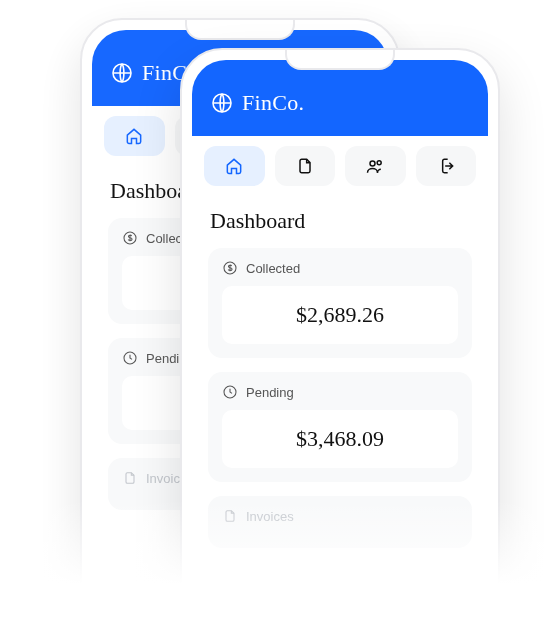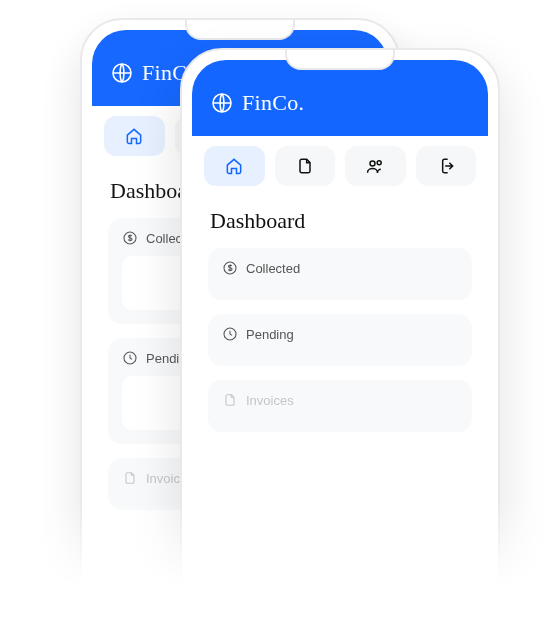--- a/index.html
+++ b/index.html
@@ -260,30 +260,32 @@
         <div class="page-title">Dashboard</div>
 
         <div class="card">
           <div class="card-head">
             <svg viewBox="0 0 24 24" fill="none" stroke="#555" stroke-width="1.6">
                 <circle cx="12" cy="12" r="9"></circle>
                 <path d="M12 7v10M14.5 9c-.6-1-2-1.5-3-1.2-1.3.3-2 1.3-1.6 2.4.3.9 1.3 1.2 2.6 1.5 1.4.3 2.6.7 2.6 2 0 1.2-1.3 2-2.9 2-1.2 0-2.3-.5-2.9-1.5"></path>
               </svg>
             <span>Collected</span>
           </div>
+          <div class="amount-box">$2,689.26</div>
         </div>
 
         <div class="card">
           <div class="card-head">
             <svg viewBox="0 0 24 24" fill="none" stroke="#555" stroke-width="1.6">
                 <circle cx="12" cy="12" r="9"></circle>
                 <path d="M12 7v5l3 2"></path>
               </svg>
             <span>Pending</span>
           </div>
+          <div class="amount-box">$3,468.09</div>
         </div>
 
         <div class="card muted">
           <div class="card-head">
             <svg viewBox="0 0 24 24" fill="none" stroke="#c2c6cc" stroke-width="1.6">
                 <path d="M8 4h6l4 4v10a2 2 0 0 1-2 2H8a2 2 0 0 1-2-2V6a2 2 0 0 1 2-2z"></path>
                 <path d="M14 4v4h4"></path>
               </svg>
             <span>Invoices</span>
           </div>

